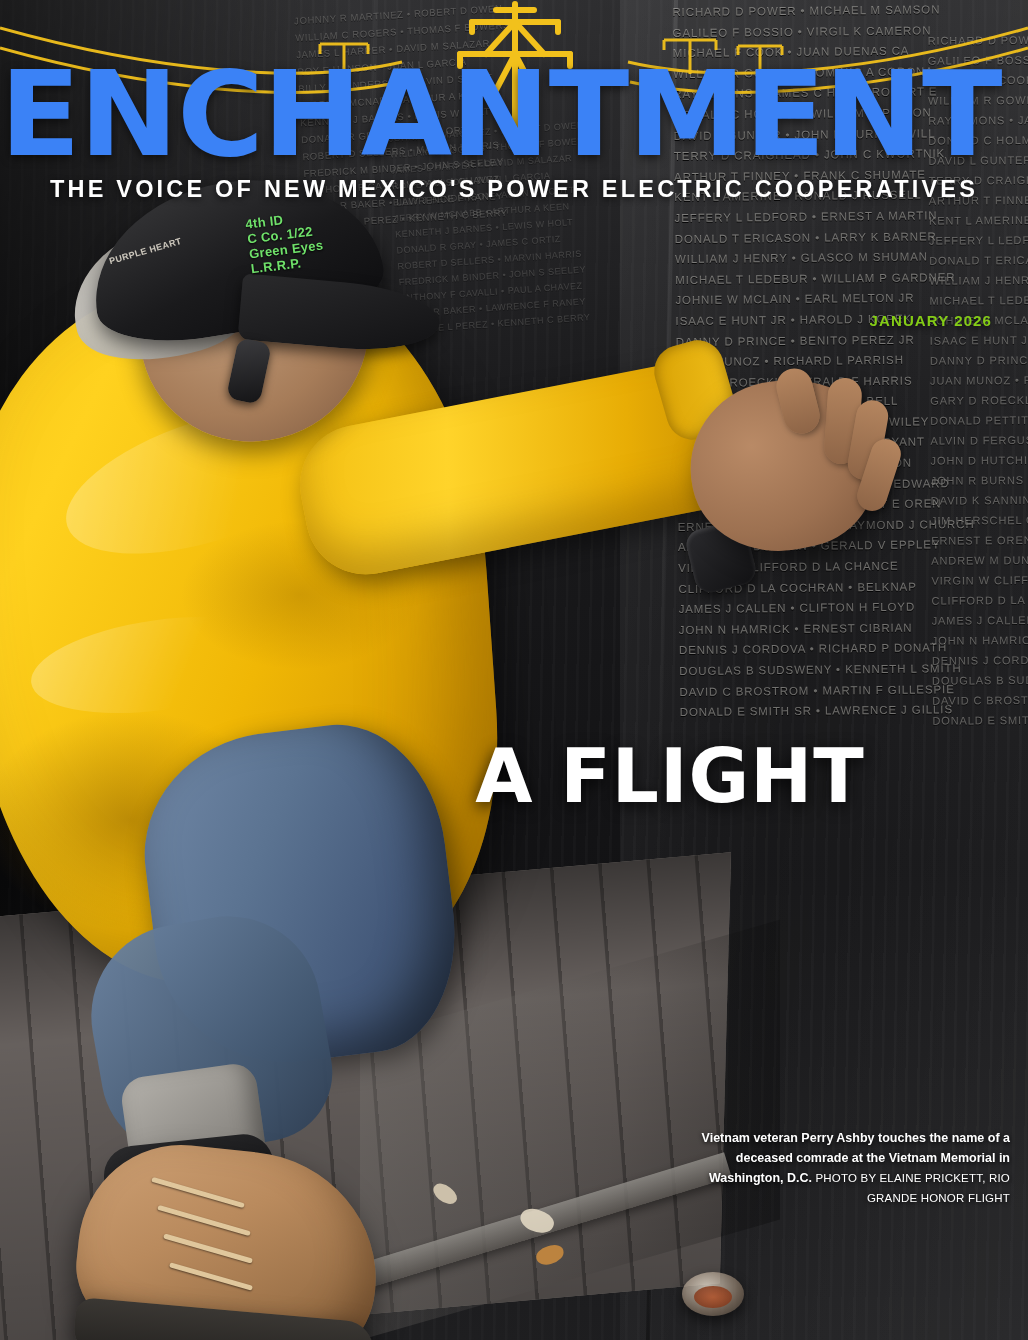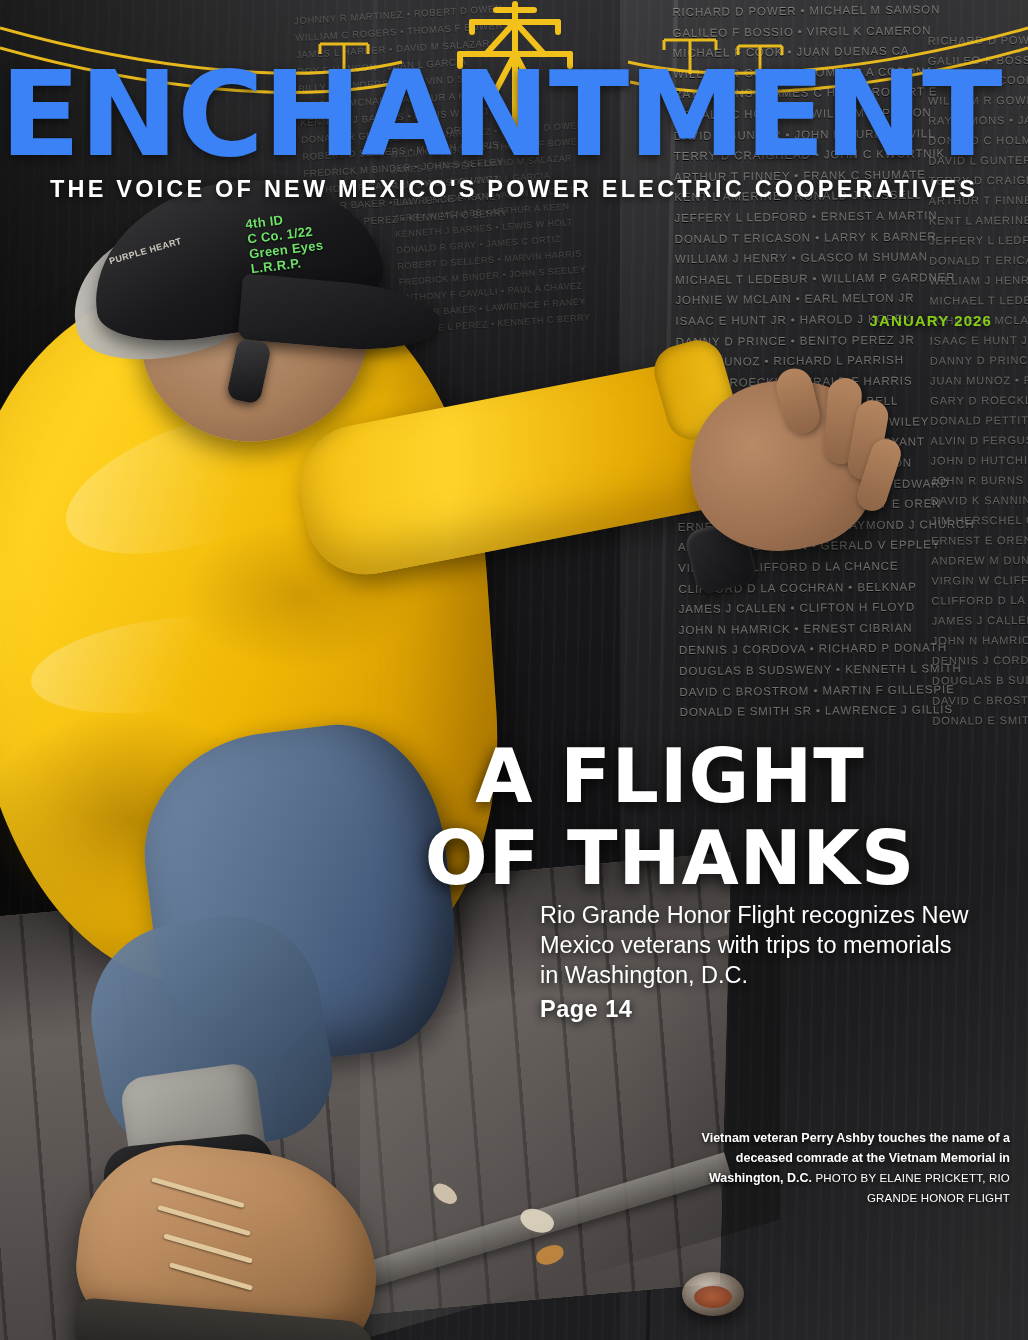--- a/index.html
+++ b/index.html
@@ -570,26 +570,21 @@
     </svg>
 
     <div class="logo-title">ENCHANTMENT</div>
     <div class="logo-sub">THE VOICE OF NEW MEXICO'S POWER ELECTRIC COOPERATIVES</div>
   </div>
 
   <div class="issue-date">JANUARY 2026</div>
 
   <div class="headline">
     <span>A  FLIGHT</span>
-    <span class="l2">OF  THANKS</span>
   </div>
 
-  <div class="deck">
-    <span>Rio Grande Honor Flight recognizes New Mexico veterans with trips to memorials in Washington, D.C.</span>
-    <span class="page">Page 14</span>
-  </div>
 
   <div class="caption">
     <span class="bold">Vietnam veteran Perry Ashby touches the name of a deceased comrade at the Vietnam Memorial in Washington, D.C.</span>
     <span class="credit">PHOTO BY ELAINE PRICKETT, RIO GRANDE HONOR FLIGHT</span>
   </div>
 
 </div>
 
 </body></html>

